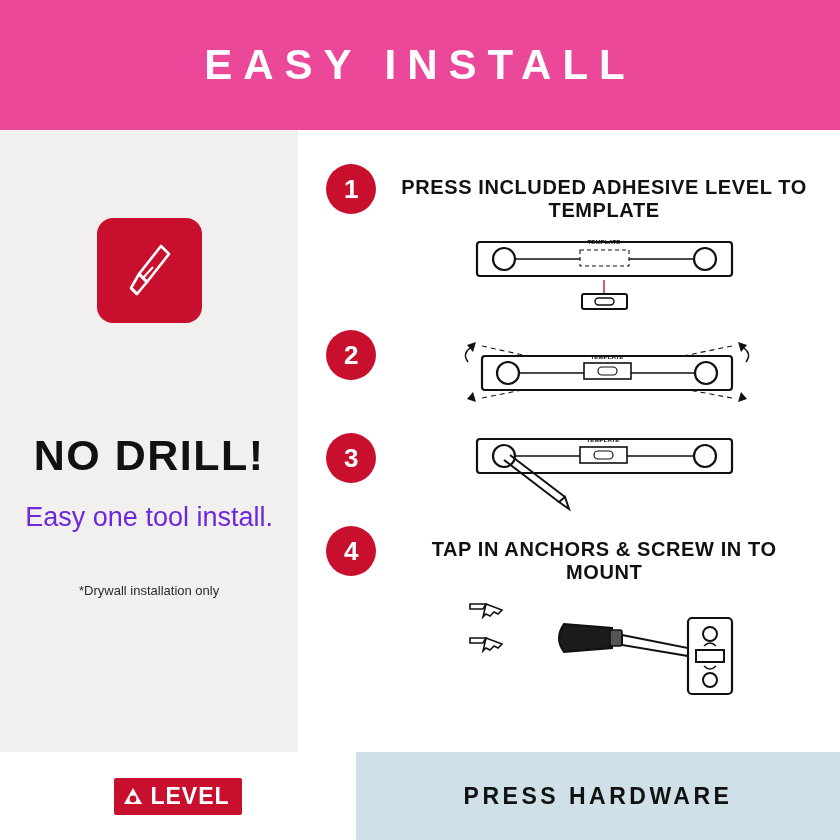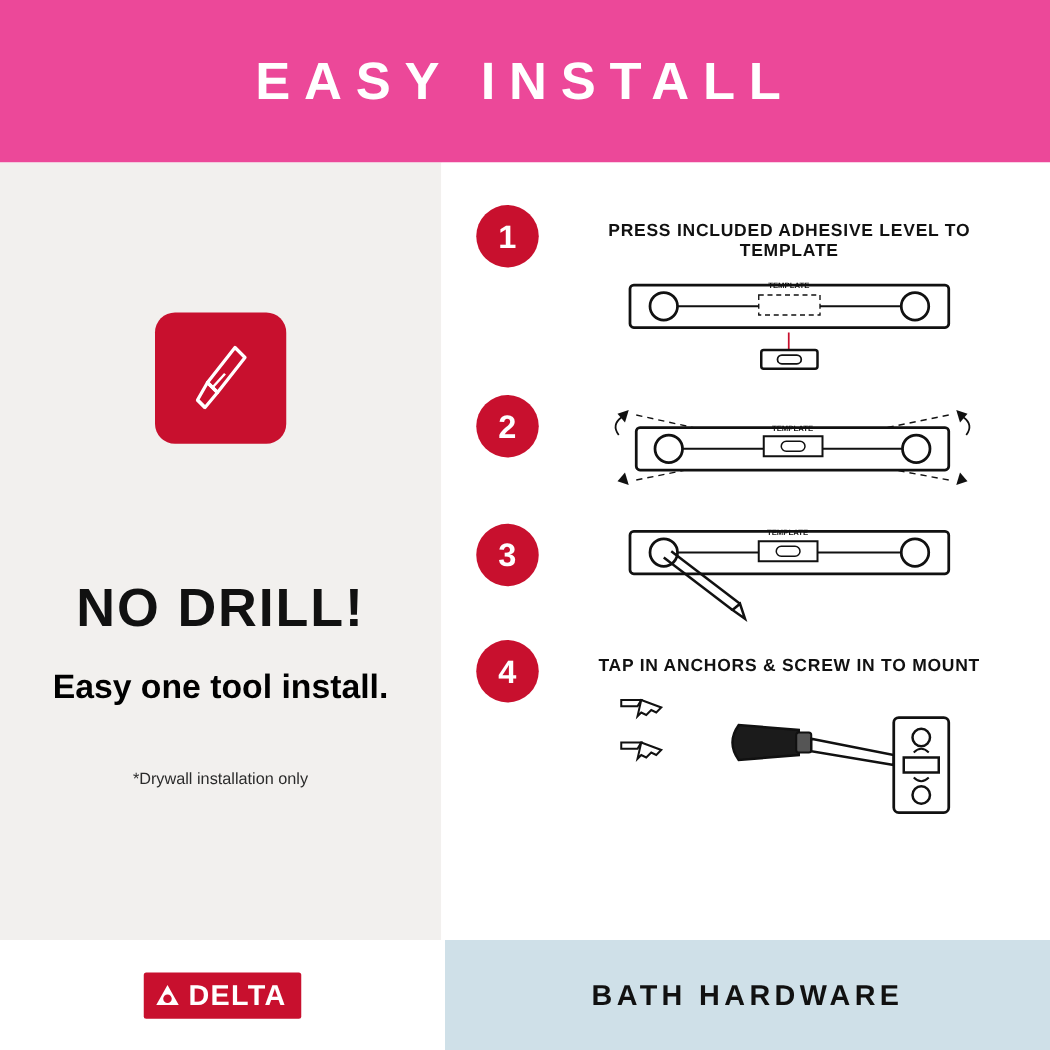--- a/index.html
+++ b/index.html
@@ -39,43 +39,43 @@
     flex: 1 1 auto;
     display: flex;
     min-height: 0;
   }
   .left-pane {
     width: 356px;
     background: #f2f0ee;
     display: flex;
     flex-direction: column;
     align-items: center;
-    padding-top: 120px;
+    padding-top: 88px;
   }
   .tool-badge {
     width: 105px; height: 105px;
     background: #c8102e;
     border-radius: 16px;
     display: flex;
     align-items: center;
     justify-content: center;
   }
   .no-drill {
     margin-top: 108px;
     font-size: 43px;
     font-weight: bold;
     color: #111111;
     letter-spacing: 1.5px;
     text-align: center;
   }
   .sub-line {
     margin-top: 22px;
     font-size: 27px;
-    color: #000000;
-    font-weight: bold;
+    color: #6d28d9;
+    font-weight: normal;
     text-align: center;
   }
   .foot-note {
     margin-top: 50px;
     font-size: 13px;
     color: #2b2b2b;
     text-align: left;
   }
 
   .right-pane {
@@ -102,21 +102,21 @@
     justify-content: center;
     flex: 0 0 50px;
     margin-left: 16px;
     margin-top: 10px;
   }
   .step-body {
     flex: 1 1 auto;
     padding-left: 16px;
   }
   .step-title {
-    font-size: 14px;
+    font-size: 20px;
     font-weight: bold;
     color: #111111;
     letter-spacing: 0.6px;
     text-transform: uppercase;
     margin-top: 22px;
     text-align: center;
     padding-right: 6px;
   }
   .step-art {
     margin-top: 6px;
@@ -298,21 +298,21 @@
     </div>
   </div>
 
   <div class="footer">
     <div class="footer-left">
       <div class="delta-logo">
         <svg width="22" height="20" viewBox="0 0 22 20">
           <path d="M11 2 L20 18 L2 18 Z" fill="#ffffff"></path>
           <circle cx="11" cy="13" r="3.4" fill="#c8102e"></circle>
         </svg>
-        <span class="delta-word">DELTA</span>
+        <span class="delta-word">LEVEL</span>
       </div>
     </div>
     <div class="footer-right">
-      <div class="footer-right-label">BATH HARDWARE</div>
+      <div class="footer-right-label">PRESS HARDWARE</div>
     </div>
   </div>
 
 </div>
 
 </body></html>

